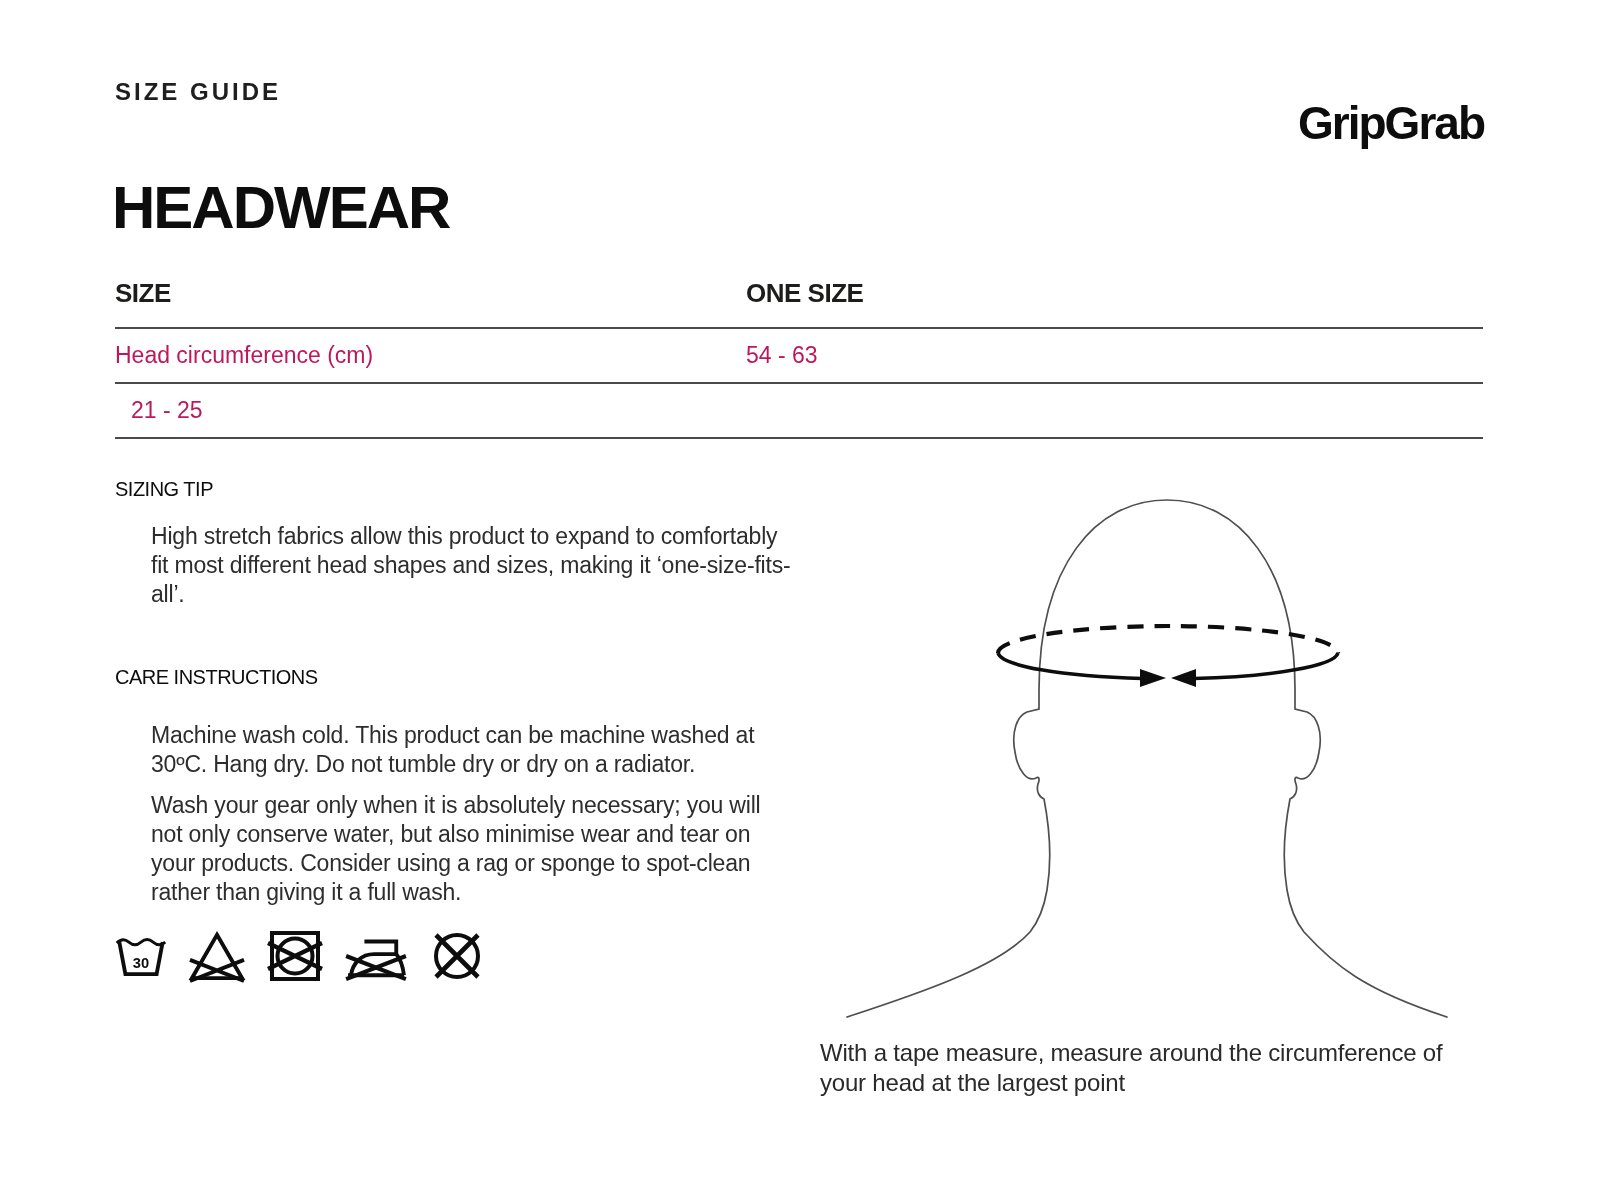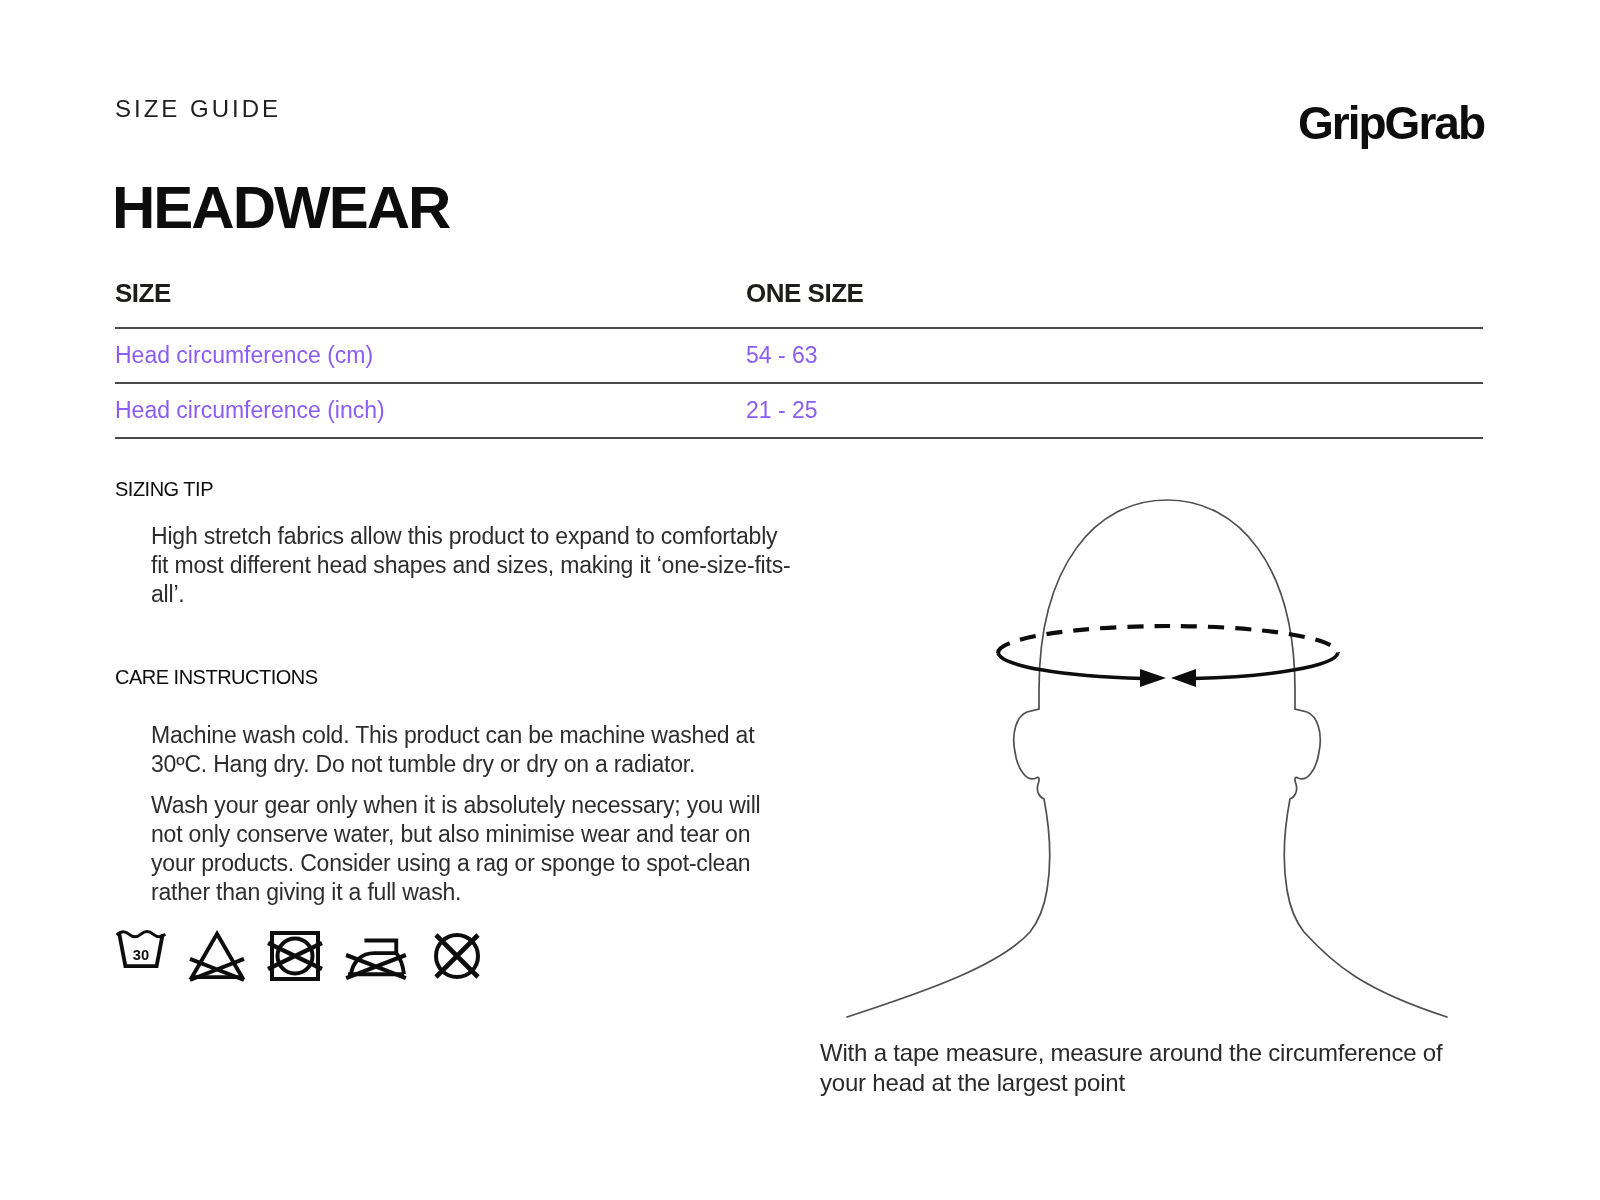--- a/index.html
+++ b/index.html
@@ -6,50 +6,50 @@
   html,body { background:#ffffff; }
   .page {
     position:relative;
     width:1600px; height:1200px;
     background:#ffffff;
     font-family:"Liberation Sans","DejaVu Sans",sans-serif;
     color:#1d1d1b;
     overflow:hidden;
   }
   .eyebrow {
-    position:absolute; left:115px; top:95px;
-    font-size:24px; font-weight:400; letter-spacing:3px; color:#1f1f1f;
+    position:absolute; left:115px; top:78px;
+    font-size:24px; font-weight:700; letter-spacing:3px; color:#1f1f1f;
   }
   .brand {
     position:absolute; right:116px; top:96px;
     font-size:46px; font-weight:800; letter-spacing:-2px; color:#0d0d0d;
   }
   .title {
     position:absolute; left:112px; top:173px;
     font-size:60px; font-weight:800; letter-spacing:-2px; color:#0d0d0d;
   }
   
   .size-table { position:absolute; left:115px; top:278px; width:1368px; }
   .t-row { display:flex; align-items:center; }
   .t-head { align-items:flex-start; padding-bottom:19px; border-bottom:2px solid #4a4a4a; }
   .t-head .t-cell { font-size:26px; font-weight:800; letter-spacing:-0.5px; line-height:30px; }
-  .t-body-row { height:55px; border-bottom:2px solid #4a4a4a; font-size:23px; color:#8b5cf6; }
+  .t-body-row { height:55px; border-bottom:2px solid #4a4a4a; font-size:23px; color:#be185d; }
   .t-label { width:615px; flex:0 0 615px; }
   .t-value { padding-left:16px; }
   
   .sec-heading { font-size:20px; font-weight:400; letter-spacing:-0.5px; color:#0d0d0d; }
   .body-copy { font-size:23px; line-height:29px; color:#2d2d2d; letter-spacing:-0.2px;margin-left:36px; }
   .sizing-tip { position:absolute; left:115px; top:478px; width:680px; }
   .sizing-tip .sec-heading { margin-bottom:21px; }
   .care { position:absolute; left:115px; top:666px; width:680px; }
   .care .sec-heading { margin-bottom:32px; }
   .care p + p { margin-top:12px; }
   .care-icons {
     position:absolute; left:115px; top:928px;
-    display:flex; align-items:flex-start; gap:21px;
+    display:flex; align-items:center; gap:21px;
   }
   .care-icons svg { display:block; }
   
   .figure { position:absolute; left:790px; top:460px; width:660px; height:580px; }
   .caption {
     position:absolute; left:820px; top:1038px; width:670px;
     font-size:24px; line-height:30px; color:#2a2a2a; letter-spacing:-0.2px;
   }
 </style>
 </head>
@@ -64,21 +64,20 @@
   <div class="size-table">
     <div class="t-row t-head">
       <div class="t-cell t-label">SIZE</div>
       <div class="t-cell t-value">ONE SIZE</div>
     </div>
     <div class="t-row t-body-row">
       <div class="t-cell t-label">Head circumference (cm)</div>
       <div class="t-cell t-value">54 - 63</div>
     </div>
     <div class="t-row t-body-row">
-      <div class="t-cell t-label">Head circumference (inch)</div>
       <div class="t-cell t-value">21 - 25</div>
     </div>
   </div>
 
   <div class="sizing-tip">
     <h2 class="sec-heading">SIZING TIP</h2>
     <p class="body-copy">High stretch fabrics allow this product to expand to comfortably fit most different head shapes and sizes, making it ‘one-size-fits-all’.</p>
   </div>
 
   <div class="care">

